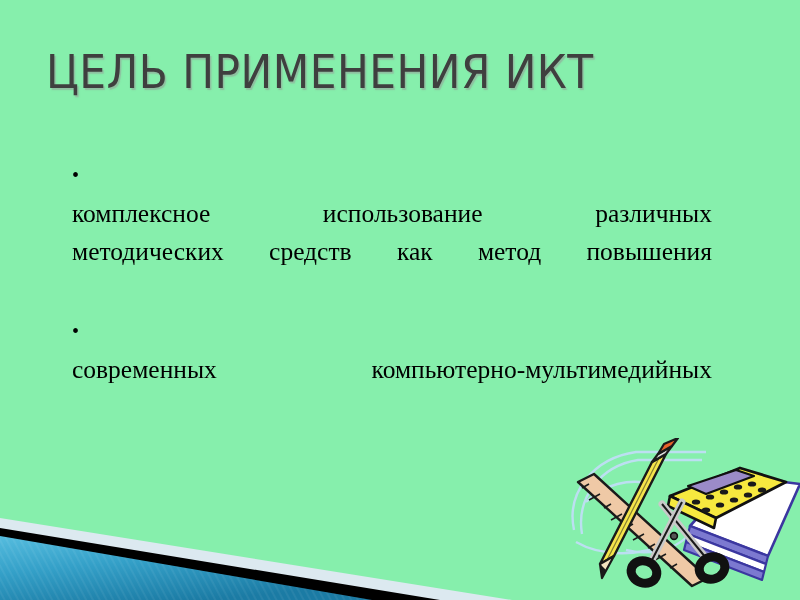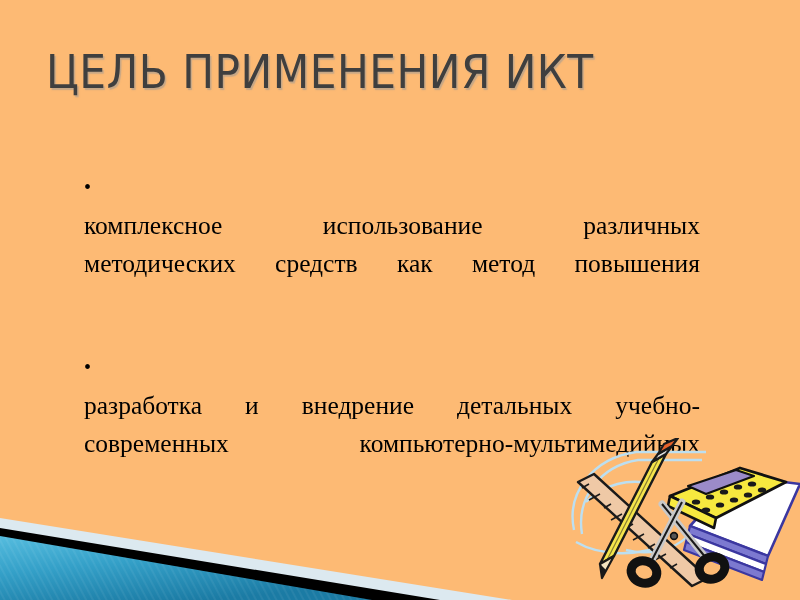--- a/index.html
+++ b/index.html
@@ -4,21 +4,21 @@
 <style>
   html, body {
     margin: 0;
     padding: 0;
     background: #ffffff;
   }
   #slide {
     position: relative;
     width: 800px;
     height: 600px;
-    background: #fdba74;
+    background: #86efac;
     overflow: hidden;
     font-family: "Liberation Sans", sans-serif;
   }
 
   
   #slide-title {
     position: absolute;
     left: 46px;
     top: 44px;
     width: 720px;
@@ -38,21 +38,21 @@
     top: 152px;
     width: 648px;
   }
   .bullet-para {
     font-family: "Liberation Serif", "DejaVu Serif", serif;
     font-size: 25.5px;
     line-height: 38px;
     color: #000000;
     text-align: justify;
     text-justify: inter-word;
-    margin: 16px;
+    margin: 4px;
     text-indent: 0;
   }
   .bullet-para::before {
     content: "\2022";
     font-size: 20px;
     vertical-align: 2px;
     margin-right: 0px;
   }
   .para-gap {
     height: 33px;
@@ -97,21 +97,20 @@
   <div id="body-block">
 
     <p class="bullet-para" style="--marker: &quot;•&quot;;">
       <span class="jline">комплексное использование различных</span>
       <span class="jline">методических средств как метод повышения</span>
     </p>
 
     <div class="para-gap"></div>
 
     <p class="bullet-para" style="--marker: &quot;•&quot;;">
-      <span class="jline">разработка и внедрение детальных учебно-</span>
       <span class="jline">современных компьютерно-мультимедийных</span>
     </p>
 
   </div>
 
   <div class="deco">
     <svg width="800" height="160" viewBox="0 0 800 160" xmlns="http://www.w3.org/2000/svg">
       <defs>
         <linearGradient id="tealGrad" x1="0" y1="0" x2="0.55" y2="1">
           <stop offset="0%" stop-color="#55BCDE"></stop>

